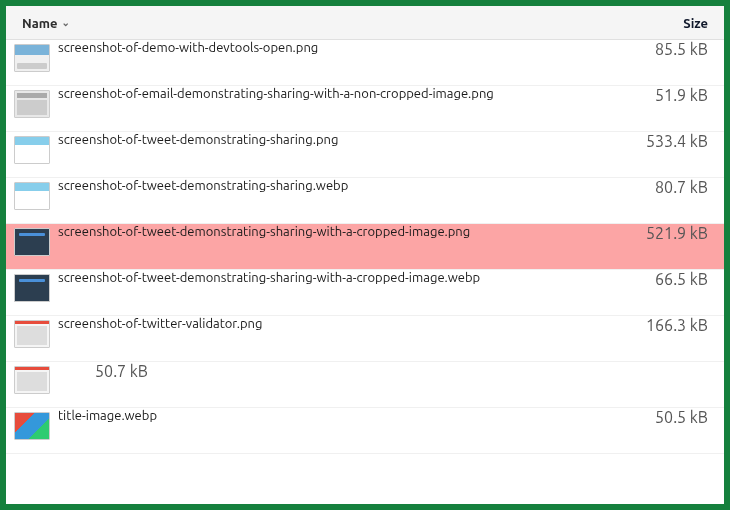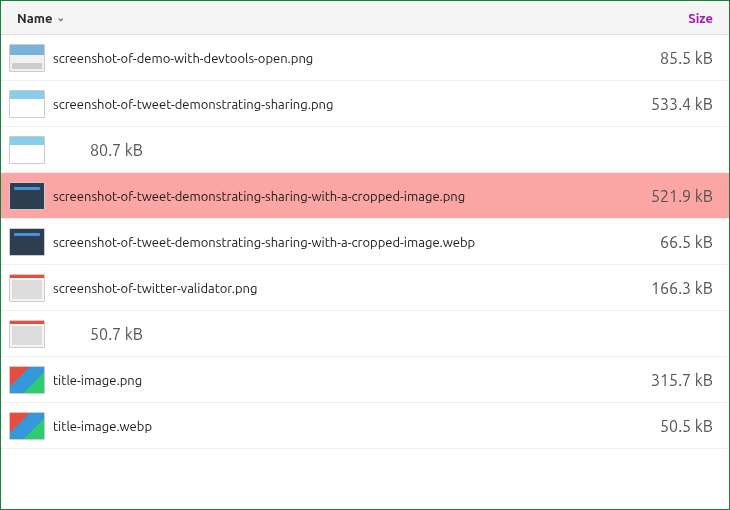--- a/index.html
+++ b/index.html
@@ -15,21 +15,21 @@
       font-family: -apple-system, BlinkMacSystemFont, "Segoe UI", Ubuntu, sans-serif;
       font-size: 13px;
       color: #2d2d2d;
       overflow: hidden;
     }
 
     .file-manager {
       width: 730px;
       height: 510px;
       background: #ffffff;
-      border: 1px solid #15803d;
+      border: 6px solid #15803d;
     }
 
     .header-row {
       display: flex;
       align-items: center;
       padding: 6px 16px 6px 16px;
       border-bottom: 1px solid #e0e0e0;
       background: #f5f5f5;
       height: 34px;
     }
@@ -42,36 +42,36 @@
       font-weight: 600;
       font-size: 13px;
       color: #2d2d2d;
     }
 
     .header-size {
       width: 90px;
       text-align: right;
       font-weight: 600;
       font-size: 13px;
-      color: #a21caf;
+      color: #0f172a;
     }
 
     .sort-icon {
       font-size: 10px;
       color: #666;
     }
 
     .file-list {
       overflow-y: auto;
       height: calc(510px - 34px);
     }
 
     .file-row {
       display: flex;
-      align-items: center;
+      align-items: flex-start;
       padding: 0 16px 0 8px;
       height: 46px;
       border-bottom: 1px solid #f0f0f0;
       cursor: pointer;
     }
 
     .file-row.selected {
       background: #fca5a5;
     }
 
@@ -211,29 +211,37 @@
   <div class="file-list" id="file-list">
   <div class="file-row">
         <div class="file-icon">
           <div class="thumbnail thumb-devtools"></div>
         </div>
         <span class="file-name">screenshot-of-demo-with-devtools-open.png</span>
         <span class="file-size">85.5 kB</span>
       </div>
       <div class="file-row">
         <div class="file-icon">
+          <div class="thumbnail thumb-email"></div>
+        </div>
+        <span class="file-name">screenshot-of-email-demonstrating-sharing-with-a-non-cropped-image.png</span>
+        <span class="file-size">51.9 kB</span>
+      </div>
+      <div class="file-row">
+        <div class="file-icon">
           <div class="thumbnail thumb-tweet"></div>
         </div>
         <span class="file-name">screenshot-of-tweet-demonstrating-sharing.png</span>
         <span class="file-size">533.4 kB</span>
       </div>
       <div class="file-row">
         <div class="file-icon">
           <div class="thumbnail thumb-tweet"></div>
         </div>
+        <span class="file-name">screenshot-of-tweet-demonstrating-sharing.webp</span>
         <span class="file-size">80.7 kB</span>
       </div>
       <div class="file-row selected">
         <div class="file-icon">
           <div class="thumbnail thumb-tweet-dark"></div>
         </div>
         <span class="file-name">screenshot-of-tweet-demonstrating-sharing-with-a-cropped-image.png</span>
         <span class="file-size">521.9 kB</span>
       </div>
       <div class="file-row">
@@ -253,24 +261,17 @@
       <div class="file-row">
         <div class="file-icon">
           <div class="thumbnail thumb-validator"></div>
         </div>
         <span class="file-size">50.7 kB</span>
       </div>
       <div class="file-row">
         <div class="file-icon">
           <div class="thumbnail thumb-title"></div>
         </div>
-        <span class="file-name">title-image.png</span>
-        <span class="file-size">315.7 kB</span>
-      </div>
-      <div class="file-row">
-        <div class="file-icon">
-          <div class="thumbnail thumb-title"></div>
-        </div>
         <span class="file-name">title-image.webp</span>
         <span class="file-size">50.5 kB</span>
       </div>
     </div>
 </div>
 
 </body></html>

